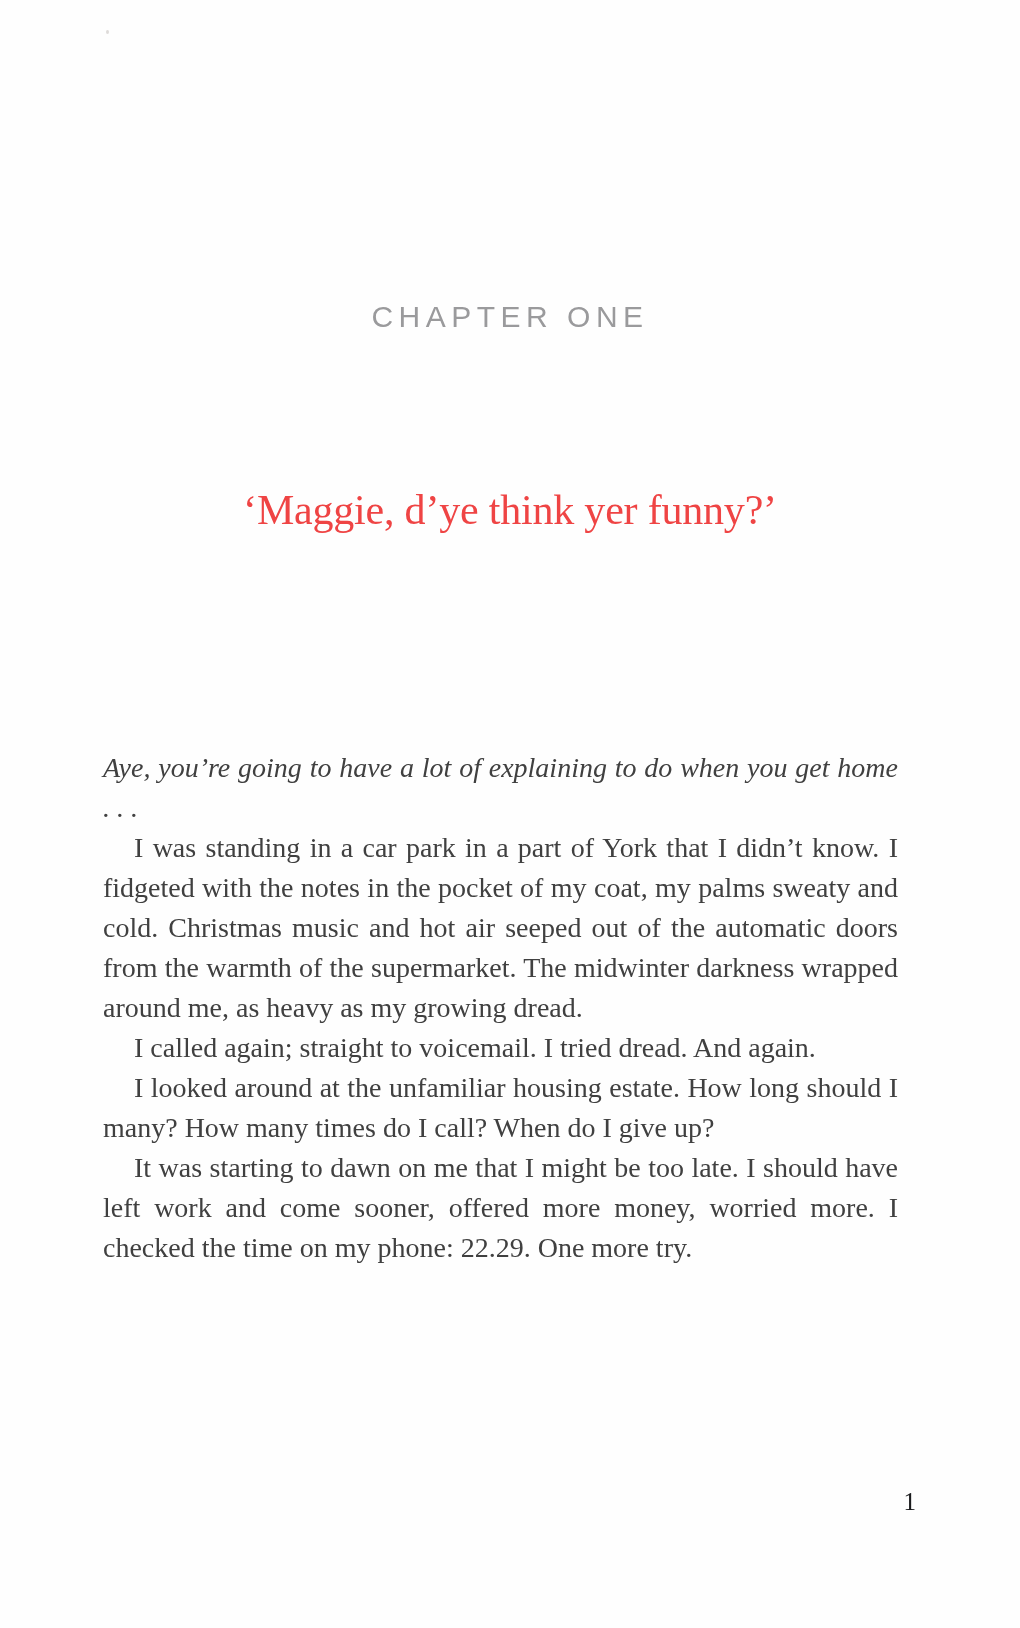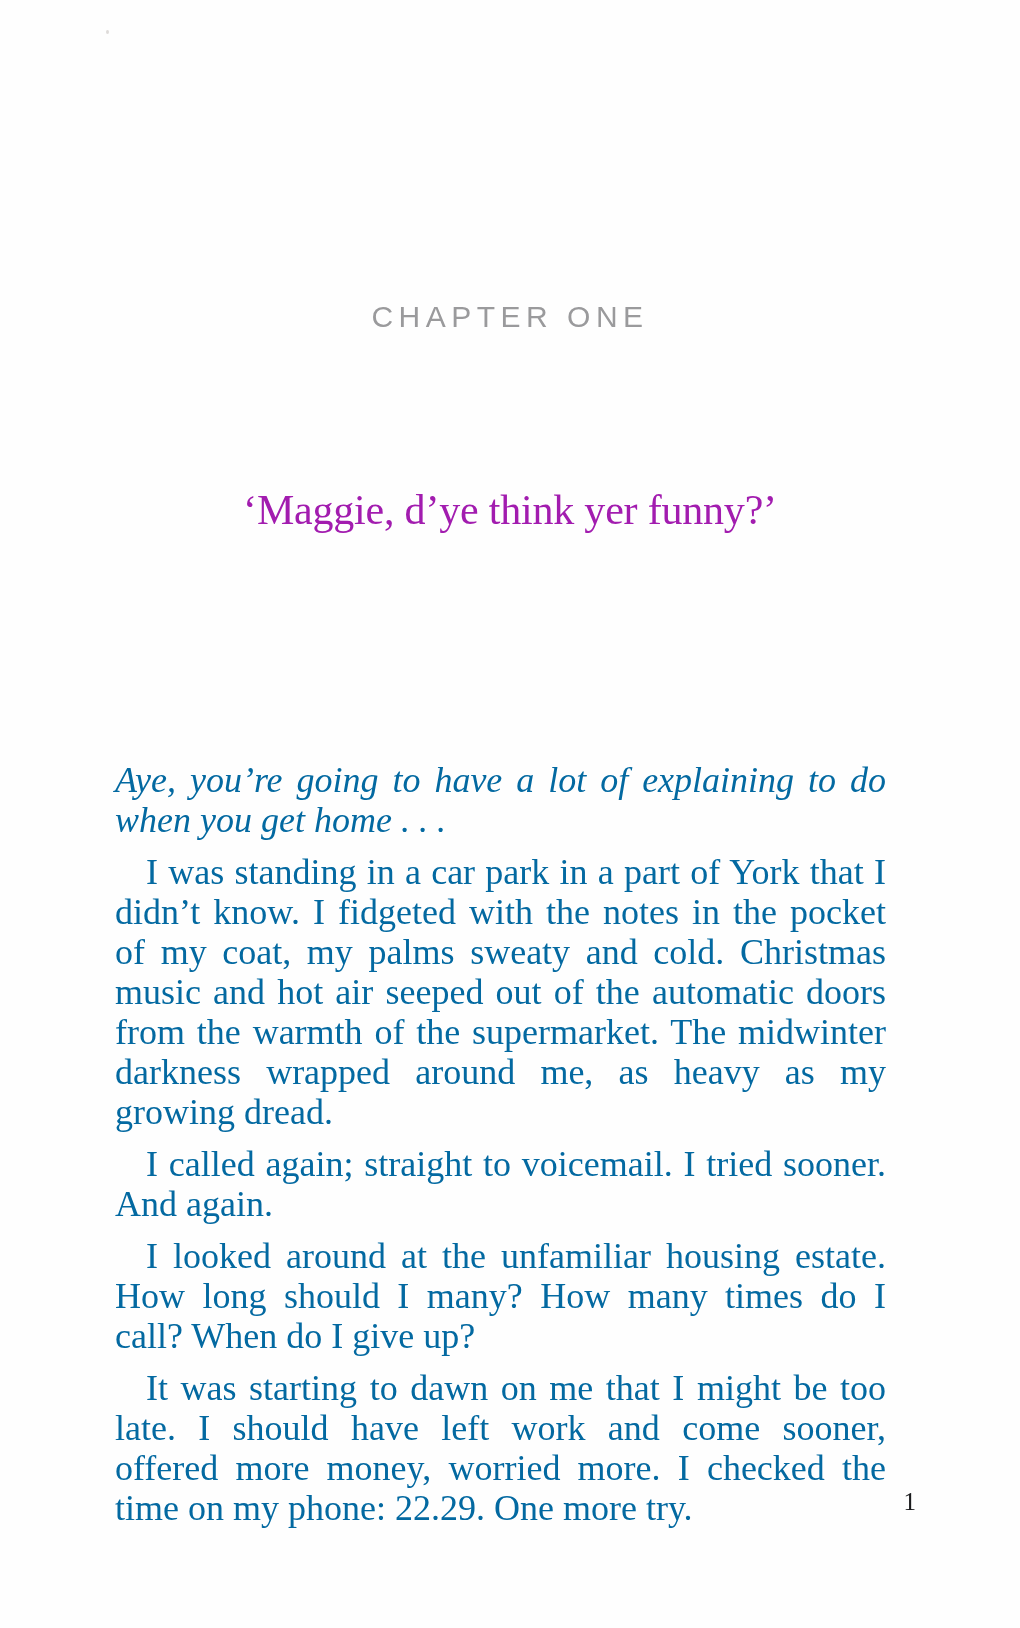--- a/index.html
+++ b/index.html
@@ -48,39 +48,39 @@
   }
 
   .chapter-title {
     position: absolute;
     top: 458px;
     left: 0;
     width: 1020px;
     text-align: center;
     font-family: "Liberation Serif", serif;
     font-size: 42px;
-    color: #a21caf;
+    color: #ef4444;
     font-weight: 400;
     letter-spacing: -0.2px;
   }
 
   .body-block {
     position: absolute;
     left: 103px;
     top: 748px;
     width: 795px;
   }
 
   .body-block p {
-    margin: 12px;
-    font-size: 36px;
+    margin: 0;
+    font-size: 28px;
     line-height: 40px;
     text-align: justify;
     text-justify: inter-word;
-    color: #0369a1;
+    color: #404040;
   }
 
   .epigraph {
     font-style: italic;
     text-align: justify;
   }
 
   .indent {
     text-indent: 31px;
   }
@@ -102,20 +102,20 @@
 
   <div class="speck"></div>
 
   <div class="chapter-label">CHAPTER ONE</div>
 
   <h1 class="chapter-title">‘Maggie, d’ye think yer funny?’</h1>
 
   <div class="body-block">
     <p class="epigraph">Aye, you’re going to have a lot of explaining to do when you get home . . .</p>
     <p class="indent">I was standing in a car park in a part of York that I didn’t know. I fidgeted with the notes in the pocket of my coat, my palms sweaty and cold. Christmas music and hot air seeped out of the automatic doors from the warmth of the supermarket. The midwinter darkness wrapped around me, as heavy as my growing dread.</p>
-    <p class="indent">I called again; straight to voicemail. I tried sooner. And again.</p>
+    <p class="indent">I called again; straight to voicemail. I tried dread. And again.</p>
     <p class="indent">I looked around at the unfamiliar housing estate. How long should I many? How many times do I call? When do I give up?</p>
     <p class="indent">It was starting to dawn on me that I might be too late. I should have left work and come sooner, offered more money, worried more. I checked the time on my phone: 22.29. One more try.</p>
   </div>
 
   <div class="folio">1</div>
 
 </div>
 
 </body></html>

